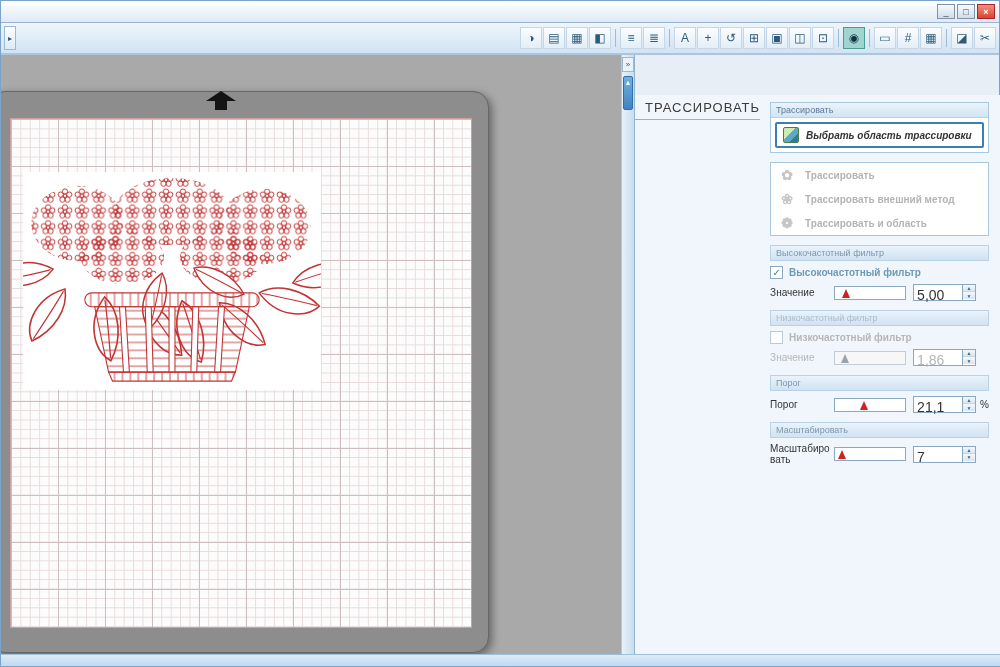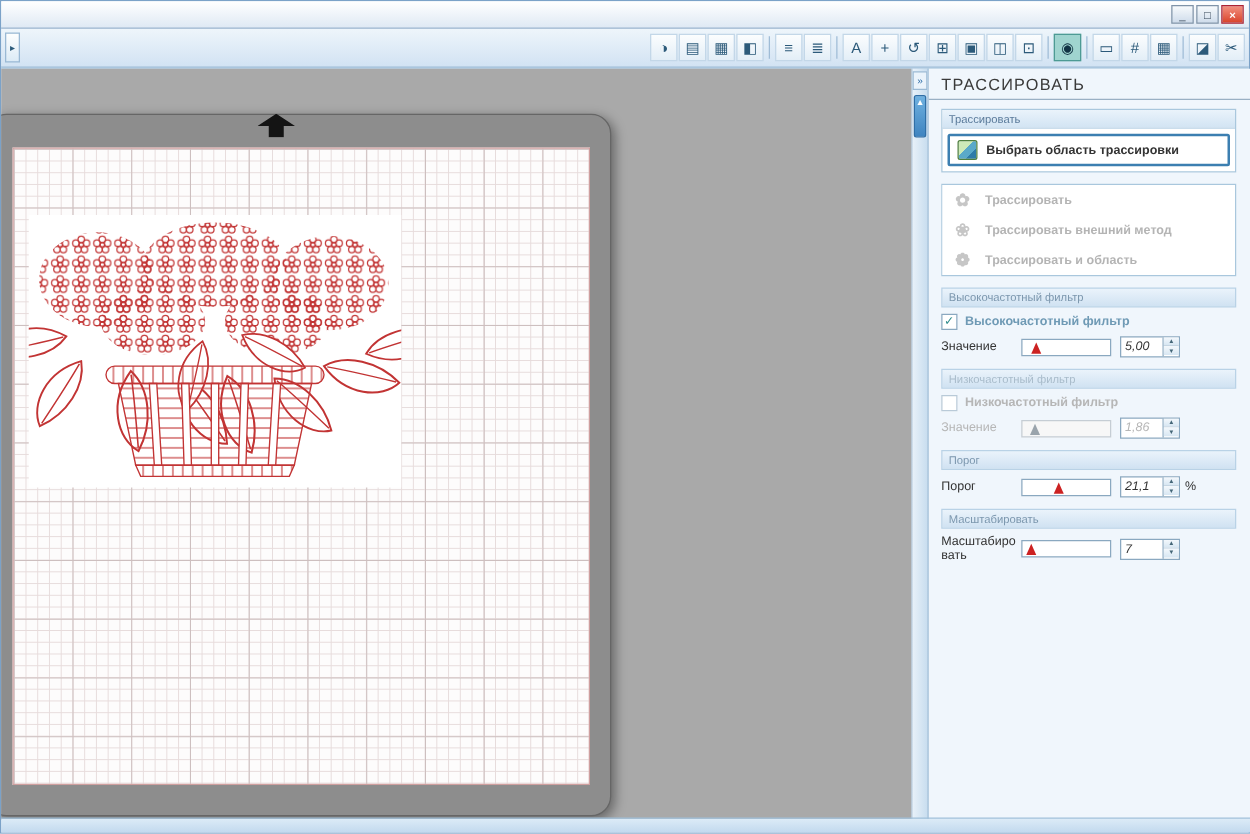--- a/index.html
+++ b/index.html
@@ -37,29 +37,29 @@
   .mat-arrow{position:absolute;left:205px;top:36px;width:30px;height:19px;background:#141414;
     clip-path:polygon(50% 0,100% 52%,70% 52%,70% 100%,30% 100%,30% 52%,0 52%);}
   .trace-image{position:absolute;left:12px;top:53px;width:298px;height:218px;background:#fff;}
 
   
   .splitter{width:14px;height:601px;background:linear-gradient(90deg,#e8f1f9,#c8ddef);border-left:1px solid #b3c9dd;border-right:1px solid #8fb3d1;display:flex;flex-direction:column;align-items:center;padding-top:2px;}
   .collapse-btn{width:12px;height:15px;font-size:8px;color:#1a5f9e;border:1px solid #9ab9d4;background:#eaf3fb;padding:0;line-height:12px;}
   .splitter-handle{margin-top:4px;width:10px;height:34px;background:linear-gradient(#6fb1e0,#3f84c0);border:1px solid #2f6ea6;border-radius:2px;color:#fff;font-size:7px;text-align:center;line-height:11px;}
 
   
-  .panel{flex:1;background:#f0f6fc;display:flex;flex-direction:column;}
+  .panel{flex:1;background:#f0f6fc;display:flex;flex-direction:row;margin-top:40px;}
   .panel-header{height:25px;line-height:25px;padding-left:10px;font-size:13px;color:#3a3a3a;letter-spacing:1px;border-bottom:1px solid #9ab0c4;}
   .panel-body{padding:7px 12px 0 10px;flex:1;overflow:hidden;}
 
   .group{border:1px solid #a9c7dd;background:#fff;margin-bottom:9px;}
   .group-header{background:linear-gradient(#eaf3fb,#d2e4f3);border-bottom:1px solid #b9d2e6;font-size:9px;color:#5a7a9a;padding:2px 5px;}
   .group-pad{padding:4px;}
 
-  .select-btn{display:flex;align-items:center;gap:7px;width:100%;border:2px solid #3c7fb1;border-radius:2px;background:#fff;padding:3px 6px;font-size:10px;font-weight:bold;color:#333;font-family:"Liberation Sans",sans-serif;}
+  .select-btn{display:flex;align-items:center;gap:7px;width:100%;border:2px solid #3c7fb1;border-radius:2px;background:#fff;padding:3px 6px;font-size:10px;font-weight:bold;color:#333;font-family:"Liberation Sans",sans-serif;font-style:italic;}
   .icon-chip{width:16px;height:16px;flex:0 0 16px;border:1px solid #4e7e3e;border-radius:2px;background:linear-gradient(135deg,#cdeab8 0 40%,#5aa9c9 40% 70%,#2e7ba8 70%);}
 
   .opt{display:flex;align-items:center;gap:9px;padding:4px 7px;color:#b4b4b4;font-size:10px;font-weight:bold;background:#fff;border:none;width:100%;text-align:left;font-family:"Liberation Sans",sans-serif;}
   .opt .g{font-size:14px;color:#c6c6c6;width:18px;text-align:center;}
 
   .sec-bar{background:linear-gradient(#eaf3fb,#d0e2f2);border:1px solid #b9d2e6;font-size:9px;color:#7c97ae;padding:2px 5px;margin:9px 0 4px;}
   .sec-bar.dim{color:#a9bccb;}
 
   .row{display:flex;align-items:center;margin:5px 0;font-size:10px;color:#333;}
   .row .lbl{width:64px;flex:0 0 64px;}
@@ -68,21 +68,21 @@
   .cb.un{color:transparent;border-color:#b9cad8;}
   .cb-label{font-size:10px;color:#6f9ab5;font-weight:bold;}
   .cb-label.dim{color:#b6b6b6;}
 
   .slider{position:relative;width:72px;height:14px;background:#fff;border:1px solid #8aa8c0;margin-right:7px;flex:0 0 72px;}
   .slider.dis{background:#f7f7f7;border-color:#c5cdd4;}
   .thumb{position:absolute;top:2px;width:0;height:0;border-left:4px solid transparent;border-right:4px solid transparent;border-bottom:9px solid #cc2222;}
   .slider.dis .thumb{border-bottom-color:#9aa4ac;}
 
   .spin{display:flex;border:1px solid #8aa8c0;background:#fff;height:17px;align-items:stretch;}
-  .spin .val{width:33px;font-size:10px;padding:2px 3px;color:#333;font-style:italic;}
+  .spin .val{width:48px;font-size:14px;padding:2px 3px;color:#333;}
   .spin.dis .val{color:#b6b6b6;}
   .spin .arrows{display:flex;flex-direction:column;border-left:1px solid #8aa8c0;}
   .spin .arrows button{width:12px;height:7px;font-size:5px;line-height:6px;padding:0;border:none;border-bottom:1px solid #c5d5e2;background:linear-gradient(#f3f8fc,#d7e6f2);color:#467;}
   .spin .arrows button:last-child{border-bottom:none;}
   .unit{margin-left:4px;font-size:10px;color:#333;}
 
   
   .statusbar{position:absolute;left:0;bottom:0;width:1000px;height:12px;background:linear-gradient(#dcebf7,#c2d9ee);border-top:1px solid #9fc0da;}
 </style>
 </head>

